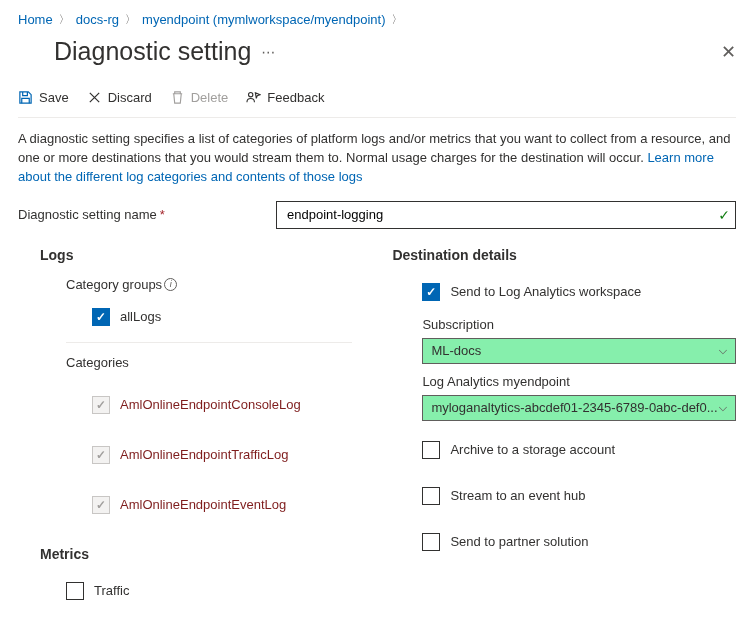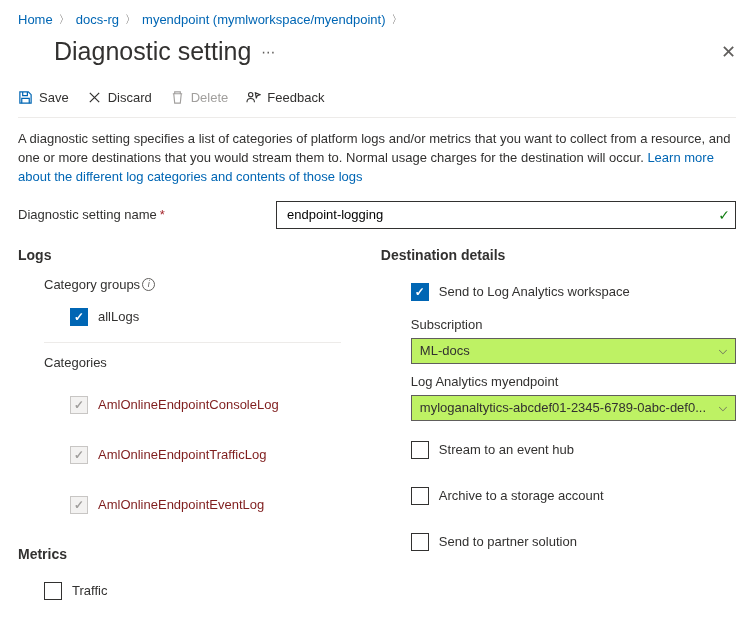--- a/index.html
+++ b/index.html
@@ -57,21 +57,21 @@
       padding: 4px 28px 4px 10px;
       border: 1px solid #323130;
       font-size: 13px;
       outline: none;
     }
     .input-check {
       position: absolute; right: 6px; top: 50%; transform: translateY(-50%);
       color: #107c10; font-size: 14px;
     }
 
-    .two-col { display: flex; gap: 40px; }
+    .two-col { display: flex; gap: 40px; margin-left: 22px; }
     .col { flex: 1; min-width: 0; }
     .col.right { flex: 1.1; }
 
     .section-head { font-size: 14px; font-weight: 600; padding-bottom: 14px; }
 
     .sub-head { font-size: 13px; color: #323130; padding-bottom: 10px; display:flex; align-items:center; gap:2px;}
     .info-icon {
       display:inline-flex; width:13px; height:13px; border:1px solid #605e5c; border-radius:50%;
       align-items:center; justify-content:center; font-size:9px; color:#605e5c; font-style: italic;
     }
@@ -91,21 +91,21 @@
     .cbx.disabled.checked { background:#f3f2f1; border-color:#c8c6c4;}
     .cbx.disabled.checked::after { content:"✓"; color:#a19f9d; font-size:12px; font-weight:bold;}
     .cbx-label { font-size:13px; }
     .cbx-label.disabled { color:#7f1d1d; }
 
     .divider { border:none; border-top:1px solid #edebe9; margin: 10px 0 12px 0; }
 
     .field-label { font-size:13px; padding: 10px 0 6px 0; }
     .select {
       width:100%; height:26px; border:1px solid #605e5c; display:flex; align-items:center; justify-content:space-between;
-      padding: 0 8px; font-size:13px; cursor:pointer; background:#bef264;
+      padding: 0 8px; font-size:13px; cursor:pointer; background:#86efac;
     }
     .select .chev { color:#605e5c; font-size:11px; }
     .select .val { white-space:nowrap; overflow:hidden; text-overflow:ellipsis; }
 
     .dest-indent { padding-left: 30px; }
     .dest-block { padding-bottom: 6px; }
   </style>
 </head>
 <body>
 
@@ -242,25 +242,25 @@
       <div class="field-label">Log Analytics myendpoint</div>
       <div class="select">
         <span class="val">myloganaltytics-abcdef01-2345-6789-0abc-def0...</span>
         <span class="chev">⌵</span>
       </div>
     </div>
 
     <div class="dest-indent">
       <div class="cbx-row spaced">
         <span class="cbx"></span>
+        <span class="cbx-label">Archive to a storage account</span>
+      </div>
+      <div class="cbx-row spaced">
+        <span class="cbx"></span>
         <span class="cbx-label">Stream to an event hub</span>
       </div>
       <div class="cbx-row spaced">
         <span class="cbx"></span>
-        <span class="cbx-label">Archive to a storage account</span>
-      </div>
-      <div class="cbx-row spaced">
-        <span class="cbx"></span>
         <span class="cbx-label">Send to partner solution</span>
       </div>
     </div>
   </div>
 </div>
 
 </body></html>

